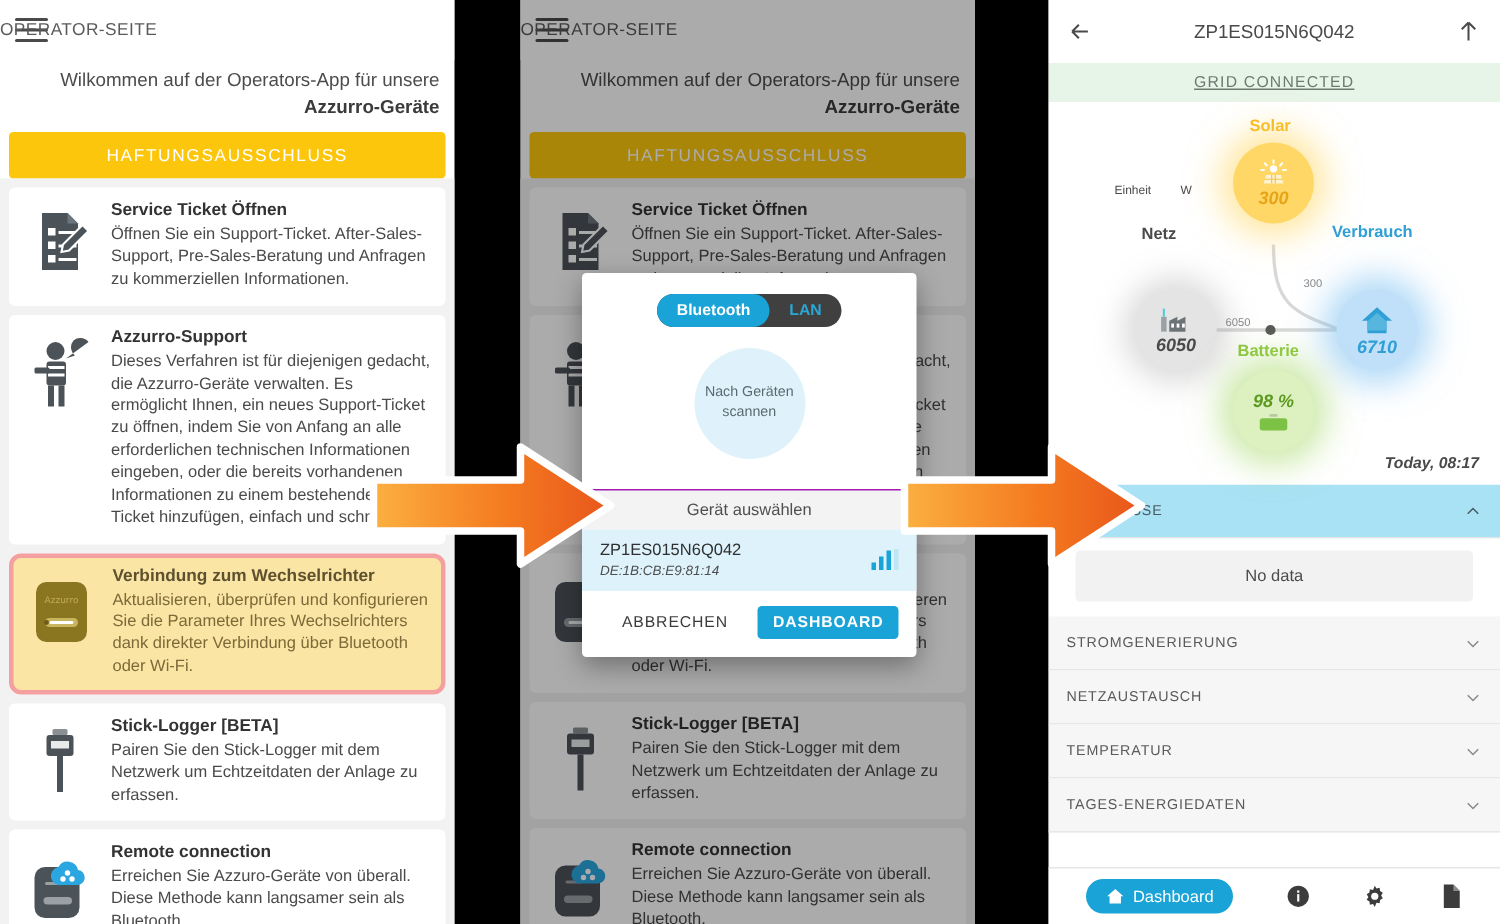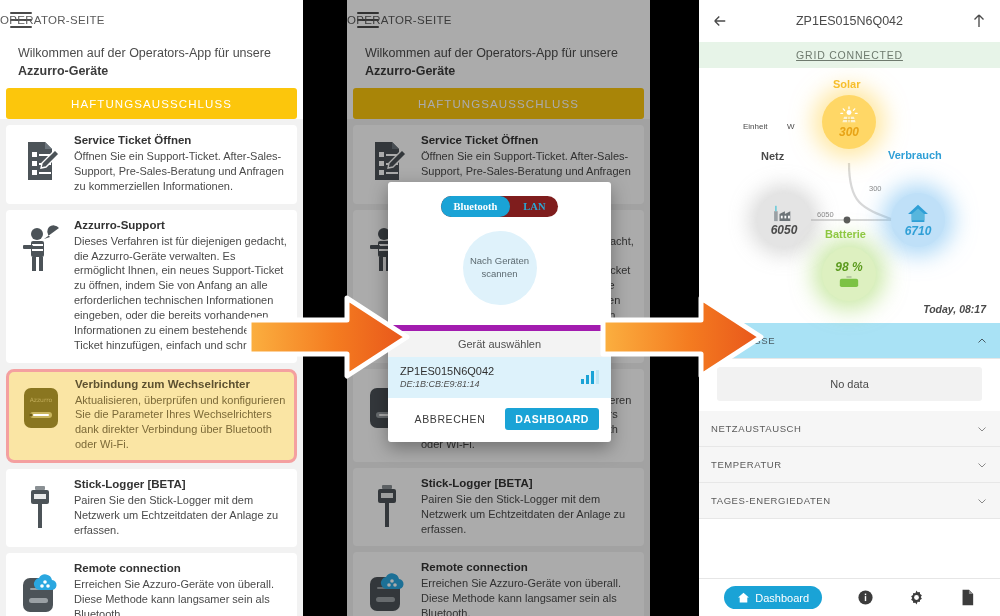--- a/index.html
+++ b/index.html
@@ -15,21 +15,21 @@
   #panel2{ left:347px;width:303px; }
   #panel3{ left:699px;width:301px; }
 
   
   .appbar{ height:40px; display:flex; align-items:center; background:#fff; position:relative; }
   .hamburger{ width:22px; height:16px; margin-left:10px; display:flex; flex-direction:column; justify-content:space-between; cursor:pointer;}
   .hamburger i{ display:block; height:2px; background:#4a4a4a; border-radius:1px;}
   .appbar-title{ position:absolute; left:0; right:0; text-align:left; font-size:11.5px; color:#5a5a5a; letter-spacing:.3px; pointer-events:none;}
 
   
-  .welcome{ text-align:left; font-size:12.5px; color:#4c4c4c; line-height:1.45; padding:4px 18px 8px; }
+  .welcome{ text-align:right; font-size:12.5px; color:#4c4c4c; line-height:1.45; padding:4px 10px 8px; }
   .welcome b{ font-weight:bold; color:#3b3b3b; }
 
   
   .disclaimer{
     margin:0 6px; height:31px; background:#fcc60c; border-radius:3px;
     display:flex; align-items:center; justify-content:center;
     color:#fff; font-size:11.5px; letter-spacing:1.1px; font-weight:500; cursor:pointer;
   }
 
   
@@ -48,30 +48,30 @@
   .card-desc{ font-size:11px; color:#4a4a4a; line-height:1.35; }
   .card.highlight .card-desc{ color:#7c6a38; }
 
   
   .scrim{ position:absolute; inset:0; background:rgba(0,0,0,.33); }
   .dialog{
     position:absolute; left:41px; top:182px; width:223px;
     background:#fff; border-radius:3px; box-shadow:0 6px 18px rgba(0,0,0,.35); overflow:hidden;
   }
   .dlg-tabs{ padding:14px 0 10px; display:flex; justify-content:center; }
-  .pillgroup{ background:#7f1d1d; border-radius:14px; display:flex;font-family:Liberation Serif, serif; }
+  .pillgroup{ background:#404040; border-radius:14px; display:flex; }
   .pill{ font-size:10.5px; padding:5px 13px; border-radius:14px; color:#2aa7d4; cursor:pointer; font-weight:bold;}
   .pill.active{ background:#1aa3d6; color:#fff; }
   .scan-wrap{ display:flex; justify-content:center; padding:4px 0 20px; }
   .scan-circle{
     width:74px;height:74px;border-radius:50%;background:#dff2fb;
     display:flex;align-items:center;justify-content:center;text-align:center;
     font-size:9.5px;color:#5c6a70;line-height:1.35; cursor:pointer;
   }
-  .dlg-sub{ background:#f3f3f3; text-align:center; font-size:11px; color:#4f4f4f; padding:7px 0; border-top:6px solid #a21caf;}
+  .dlg-sub{ background:#f3f3f3; text-align:center; font-size:11px; color:#4f4f4f; padding:7px 0; border-top:1px solid #a21caf;}
   .dev-row{
     background:#ddf2fb; padding:8px 12px 9px; display:flex; align-items:center; justify-content:space-between; cursor:pointer;
   }
   .dev-name{ font-size:11px; color:#303030; }
   .dev-mac{ font-size:9px; color:#4e4e4e; font-style:italic; margin-top:2px; }
   .bars{ display:flex; align-items:flex-end; gap:1.5px; height:14px; }
   .bars i{ display:block; width:3.5px; background:#1aa3d6; }
   .bars i:nth-child(1){height:5px;}
   .bars i:nth-child(2){height:9px;}
   .bars i:nth-child(3){height:13px;}
@@ -448,20 +448,26 @@
       <span class="acc-label">EREIGNISSE</span>
       <svg class="chev" viewBox="0 0 24 24" fill="none" stroke="#4a5b62" stroke-width="2">
           <path d="M5 15l7-7 7 7"></path>
         </svg>
     </div>
     <div class="nodata">
       <div class="nodata-box">No data</div>
     </div>
 
     <div class="acc-item closed">
+      <span class="acc-label">STROMGENERIERUNG</span>
+      <svg class="chev" viewBox="0 0 24 24" fill="none" stroke="#8a8a8a" stroke-width="2">
+          <path d="M5 9l7 7 7-7"></path>
+        </svg>
+    </div>
+    <div class="acc-item closed">
       <span class="acc-label">NETZAUSTAUSCH</span>
       <svg class="chev" viewBox="0 0 24 24" fill="none" stroke="#8a8a8a" stroke-width="2">
           <path d="M5 9l7 7 7-7"></path>
         </svg>
     </div>
     <div class="acc-item closed">
       <span class="acc-label">TEMPERATUR</span>
       <svg class="chev" viewBox="0 0 24 24" fill="none" stroke="#8a8a8a" stroke-width="2">
           <path d="M5 9l7 7 7-7"></path>
         </svg>

